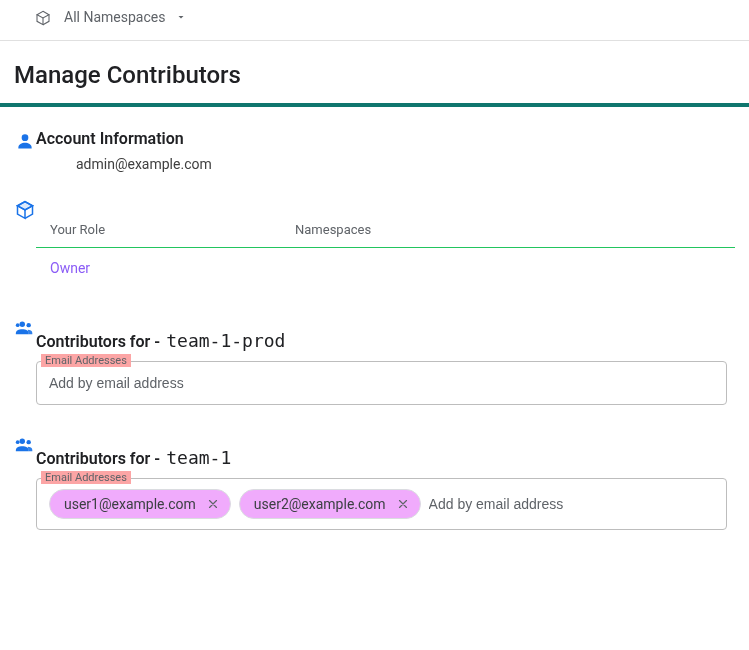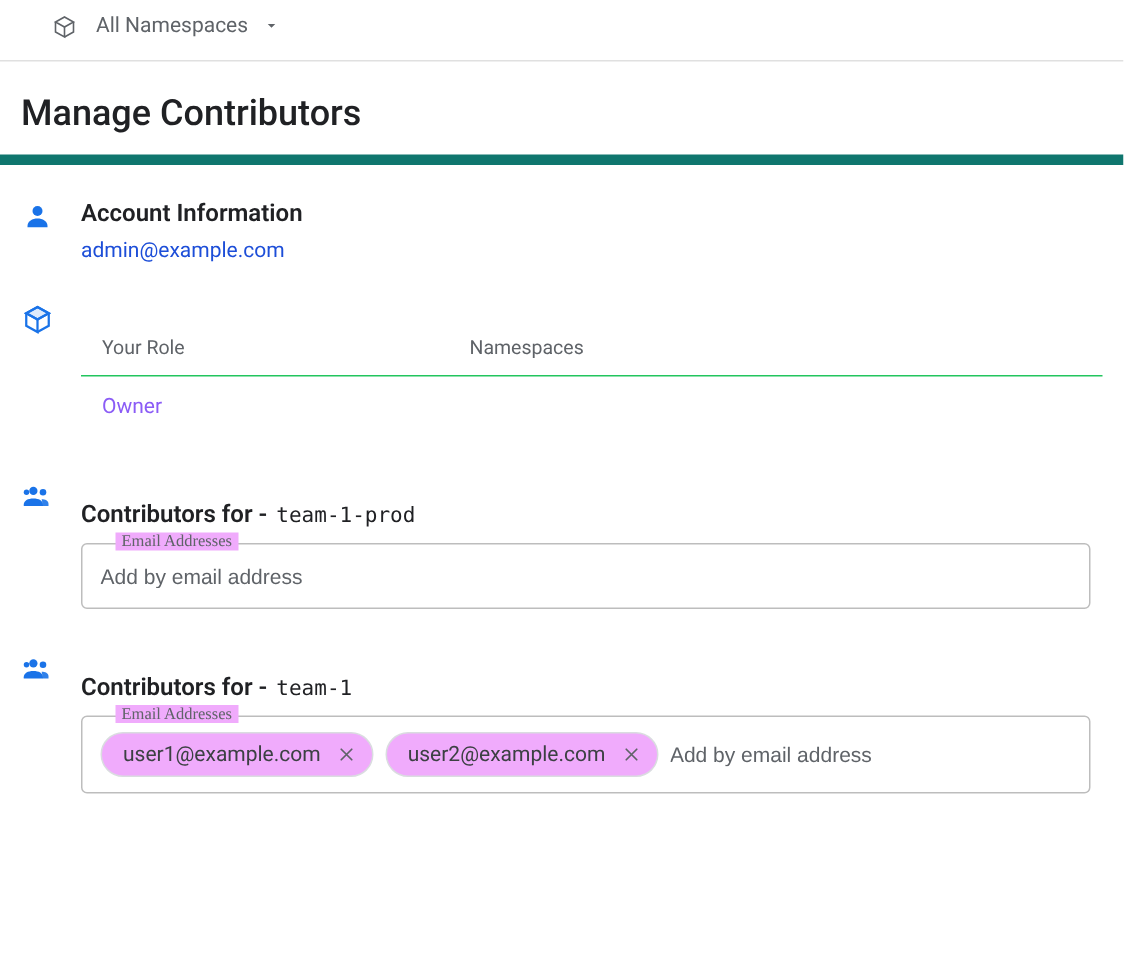--- a/index.html
+++ b/index.html
@@ -20,85 +20,85 @@
   font-size: 14px;
   color: #5f6368;
 }
 .topbar svg.cube { width: 16px; height: 16px; }
 .topbar svg.caret { width: 12px; height: 12px; }
 
 .page-title {
   font-size: 24px;
   font-weight: 500;
   padding: 20px 14px 14px;
-  border-bottom: 7px solid #0f766e;
+  border-bottom: 4px solid #0f766e;
   letter-spacing: 0;
 }
 
 .content { padding: 22px 14px; }
 
-.section { display: flex; align-items: flex-start; gap: 18px; margin-bottom: 26px; }
+.section { display: flex; align-items: flex-start; margin-bottom: 26px; }
 .section-icon { width: 22px; display:flex; justify-content:center; padding-top: 2px; }
 .section-body { flex: 1; }
 
 .section-heading {
   font-size: 16px;
   font-weight: 600;
   color: #202124;
   margin-bottom: 8px;
 }
 .account-email {
   font-size: 14px;
-  color: #1d4ed8;
+  color: #404040;
+  margin-left: 40px;
 }
 
 .memb-table { width: 100%; margin-top: 14px; }
 .memb-head, .memb-row { display: flex; }
 .memb-head { color: #5f6368; font-size: 13px; padding: 10px 14px; border-bottom: 1px solid #22c55e; }
 .memb-row { font-size: 14px; color: #8b5cf6; padding: 12px 14px; }
 .col-role { flex: 0 0 245px; }
 .col-ns { flex: 1; }
 
 .contrib-heading {
   font-size: 16px;
   font-weight: 600;
   display: flex;
   align-items: baseline;
   gap: 6px;
   margin-bottom: 10px;
   margin-top: 16px;
 }
 .contrib-heading .ns-mono {
   font-family: "SFMono-Regular", Menlo, Consolas, monospace;
-  font-size: 14px;
+  font-size: 18px;
   font-weight: 500;
   text-align: right;
 }
 
 .field-wrap {
   position: relative;
   border: 1px solid #bdbdbd;
   border-radius: 4px;
   padding: 10px 12px;
   min-height: 44px;
   display: flex;
   align-items: center;
   flex-wrap: wrap;
   gap: 8px;
   margin-right: 8px;
 }
 .field-label {
   position: absolute;
   top: -8px;
-  left: 22px;
-  background: #f0abfc;
+  left: 4px;
+  background: #fca5a5;
   padding: 0 4px;
   font-size: 11px;
   color: #5f6368;
-  font-family: Liberation Serif, serif;
 }
 .field-input {
   border: none;
   outline: none;
   font-size: 14px;
   color: #3b82f6;
   flex: 1;
   min-width: 180px;
   background: transparent;
 }

